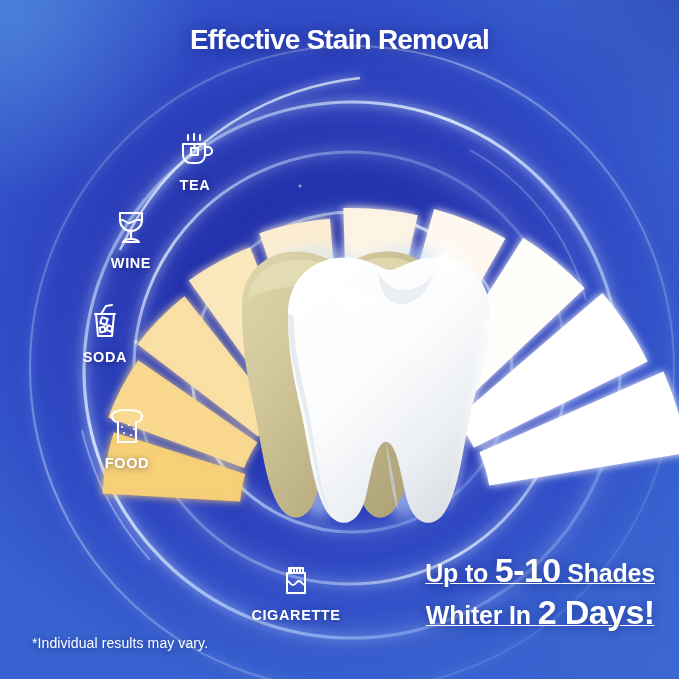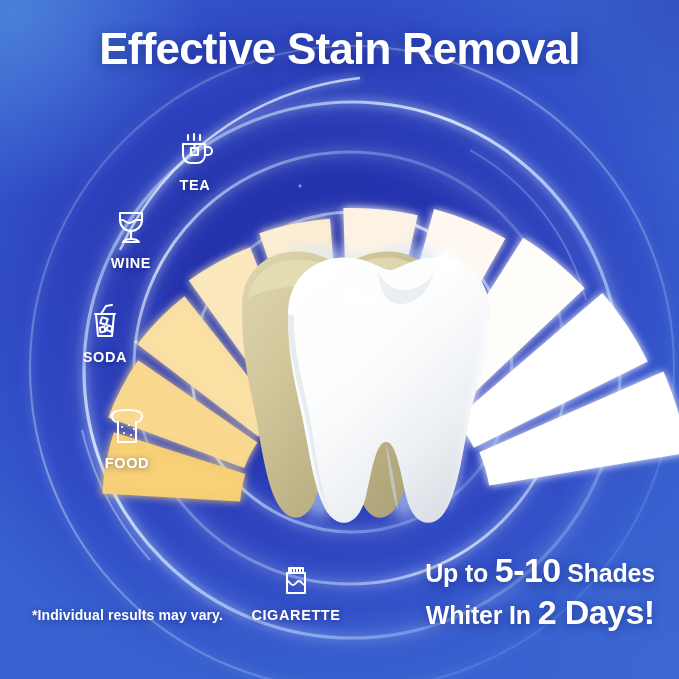--- a/index.html
+++ b/index.html
@@ -24,21 +24,21 @@
       radial-gradient(circle 260px at 100% 100%, rgba(70,110,215,.40) 0%, rgba(70,110,215,0) 65%),
       radial-gradient(circle 230px at 100% 0%, rgba(45,62,170,.45) 0%, rgba(45,62,170,0) 70%);
     pointer-events: none;
   }
 
   
   .title {
     position: absolute; top: 24px; left: 0; right: 0;
     text-align: center;
     color: #ffffff;
-    font-size: 44px;
+    font-size: 28px;
     font-weight: 700;
     letter-spacing: -0.8px;
     text-shadow: 0 2px 14px rgba(10,20,90,.45);
     white-space: nowrap;
   }
 
   
   .arcs { position: absolute; inset: 0; pointer-events: none; }
 
   
@@ -78,31 +78,31 @@
   
   .claim {
     position: absolute;
     right: 24px;
     bottom: 48px;
     text-align: center;
     color: #fff;
     line-height: 1.08;
     text-shadow: 0 2px 10px rgba(10,20,90,.45);
   }
-  .claim .line { white-space: nowrap; }
+  .claim .line { white-space: nowrap; text-decoration: underline; }
   .claim .sm { font-size: 25px; font-weight: 600; letter-spacing: -.2px; }
   .claim .bg { font-size: 34px; font-weight: 700; letter-spacing: -.6px; }
 
   
   .disclaimer {
     position: absolute;
-    left: 32px; bottom: 56px;
+    left: 32px; bottom: 28px;
     color: #ffffff;
     font-size: 14px;
-    font-weight: 700;
+    font-weight: 400;
     letter-spacing: .1px;
     text-shadow: 0 1px 6px rgba(10,20,90,.45);
     white-space: nowrap;
   }
 </style>
 </head>
 <body>
 
 <div id="stage">
 

